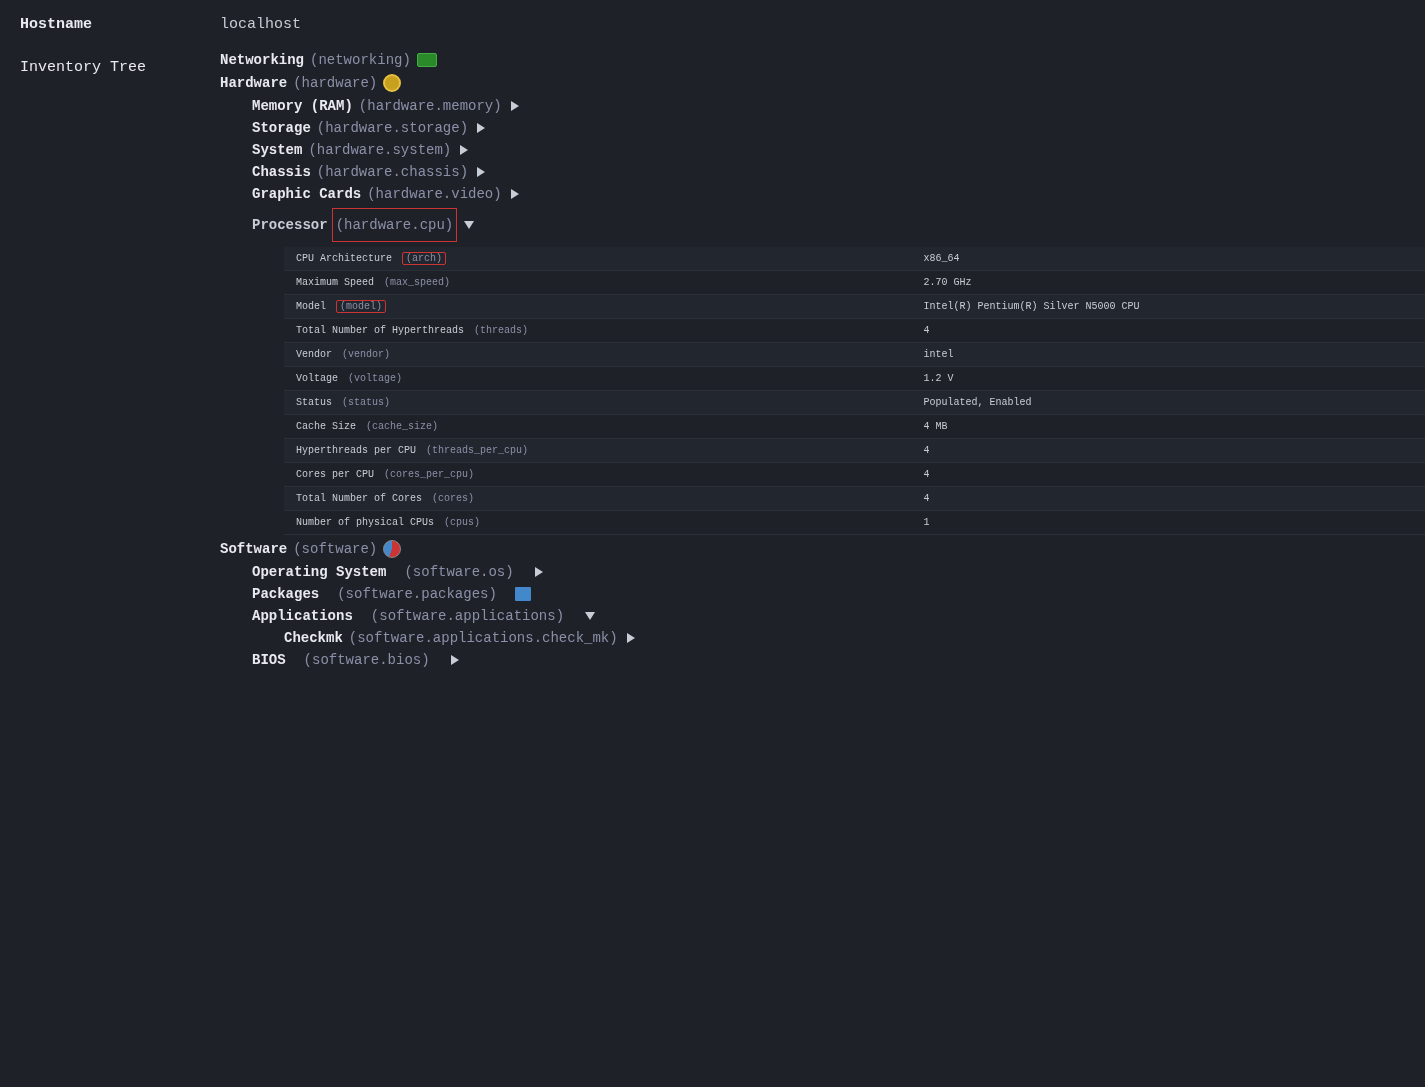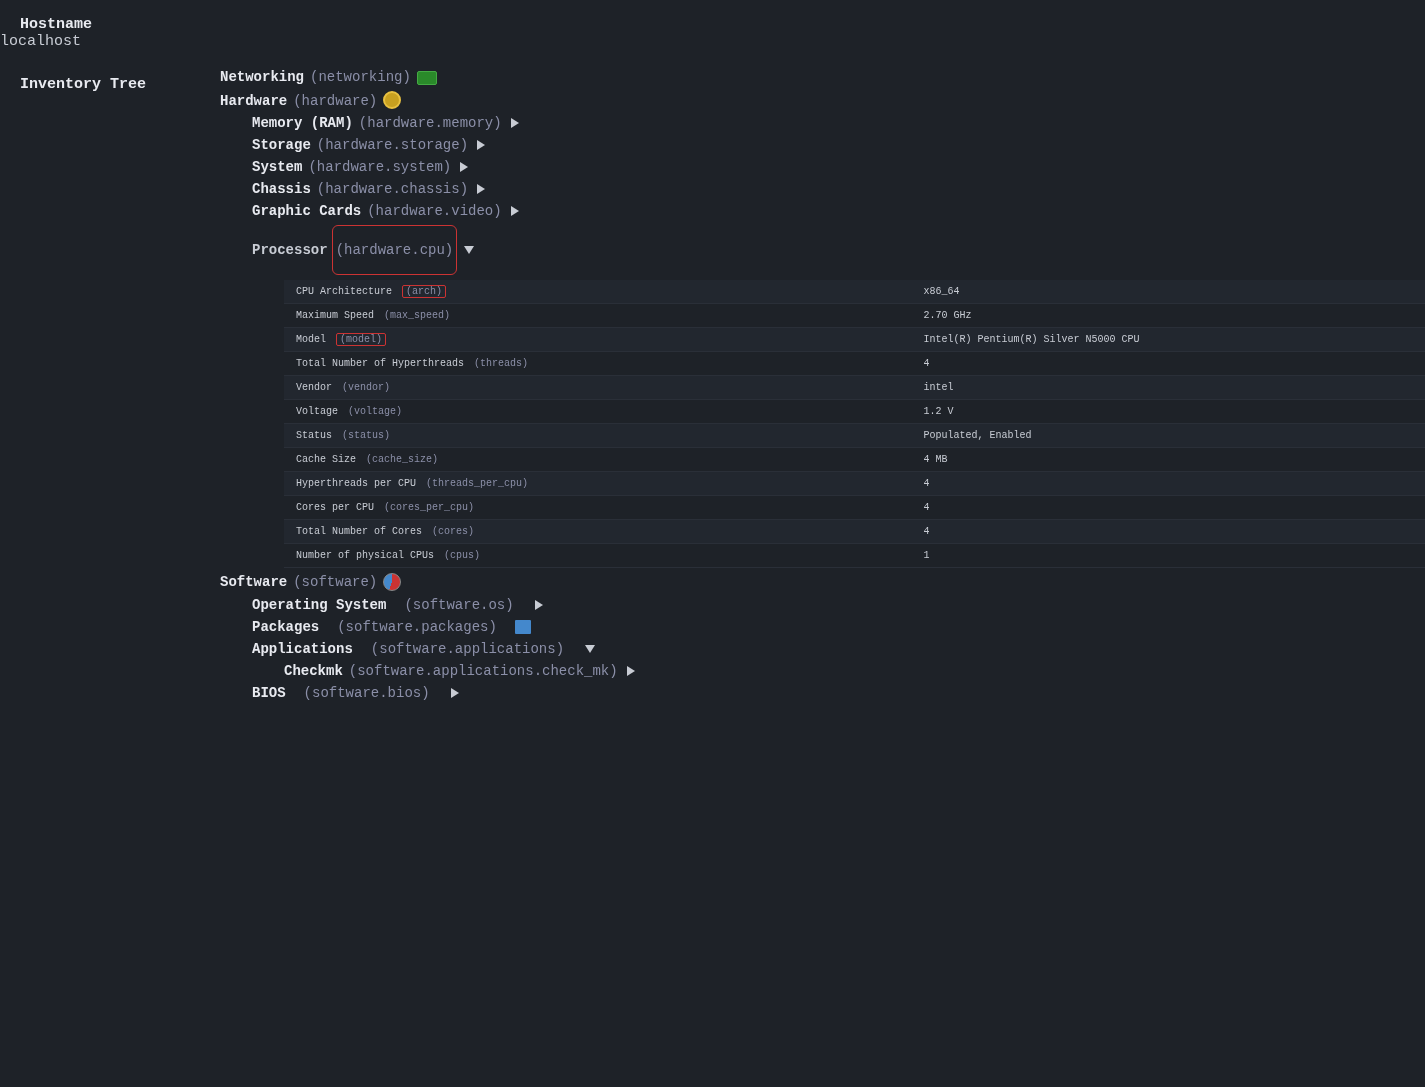--- a/index.html
+++ b/index.html
@@ -13,21 +13,21 @@
     }
 
     .page-container {
       display: flex;
       flex-direction: column;
       padding: 0;
     }
 
     .hostname-row {
       display: flex;
-      flex-direction: column;
+      flex-direction: row;
       align-items: flex-start;
       padding: 16px 0 8px 0;
     }
 
     .hostname-label {
       width: 220px;
       min-width: 220px;
       padding: 0 20px;
       font-weight: bold;
       font-size: 15px;
@@ -44,34 +44,34 @@
       display: flex;
       flex-direction: row;
       align-items: flex-start;
     }
 
     .tree-left-label {
       width: 220px;
       min-width: 220px;
       padding: 0 20px;
       padding-top: 18px;
-      font-weight: bold;
+      font-weight: normal;
       font-size: 15px;
       color: #e8eaf0;
     }
 
     .tree-content {
       flex: 1;
       padding: 8px 0;
     }
 
     .tree-item {
       padding: 3px 0;
       display: flex;
-      align-items: flex-end;
+      align-items: center;
       gap: 6px;
     }
 
     .tree-item-name {
       color: #e8eaf0;
       font-weight: bold;
       font-size: 14px;
     }
 
     .tree-item-key {
@@ -95,22 +95,22 @@
     }
 
     .processor-name {
       color: #c8ccd4;
       font-weight: bold;
     }
 
     .processor-key-highlighted {
       color: #8b8fa8;
       border: 1.5px solid #cc3333;
-      padding: 16px 3px;
-      border-radius: 6px;
+      padding: 8px 3px;
+      border-radius: 0;
     }
 
     
     .cpu-detail-table {
       margin-left: 64px;
       margin-top: 2px;
       margin-bottom: 2px;
       width: calc(100% - 64px);
       border-collapse: collapse;
     }

